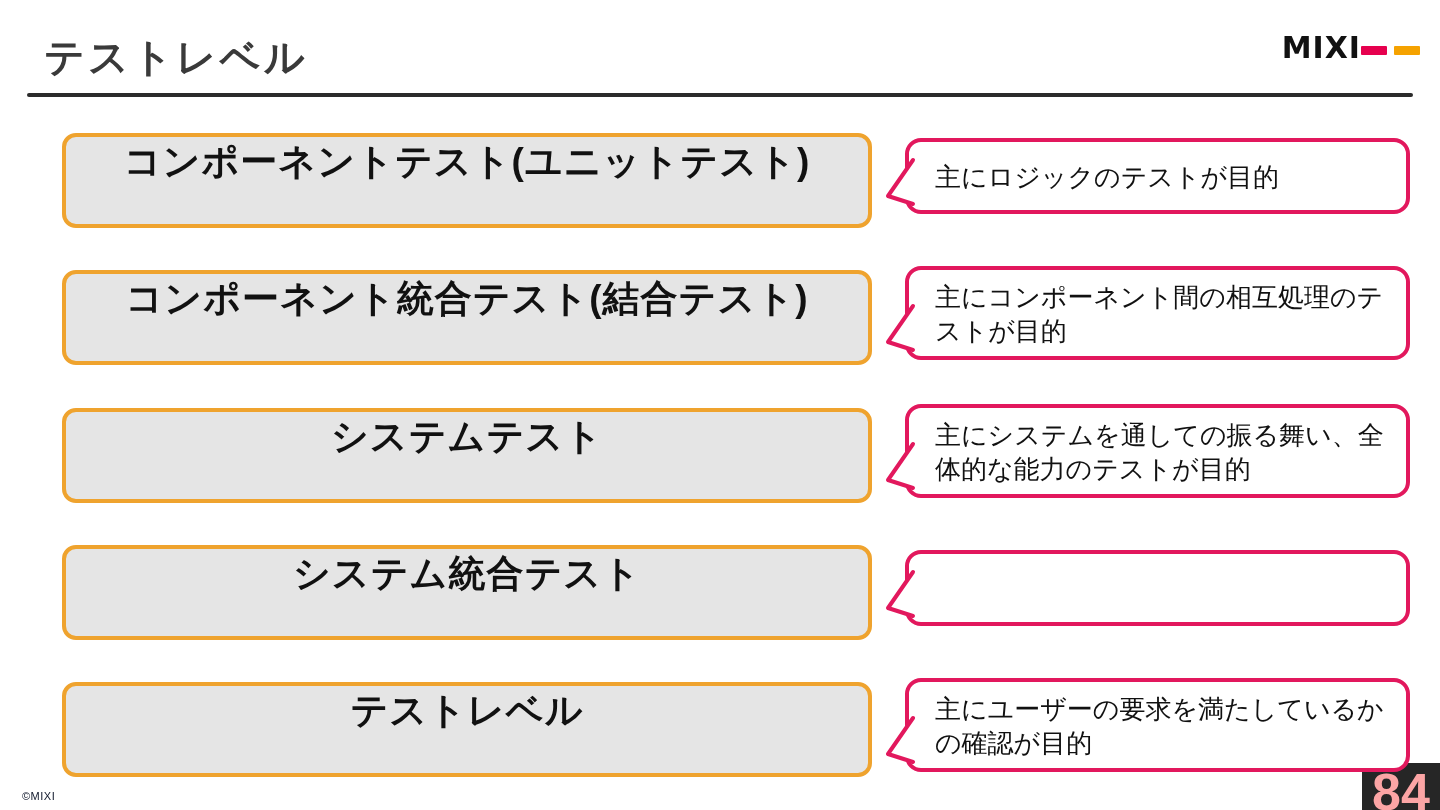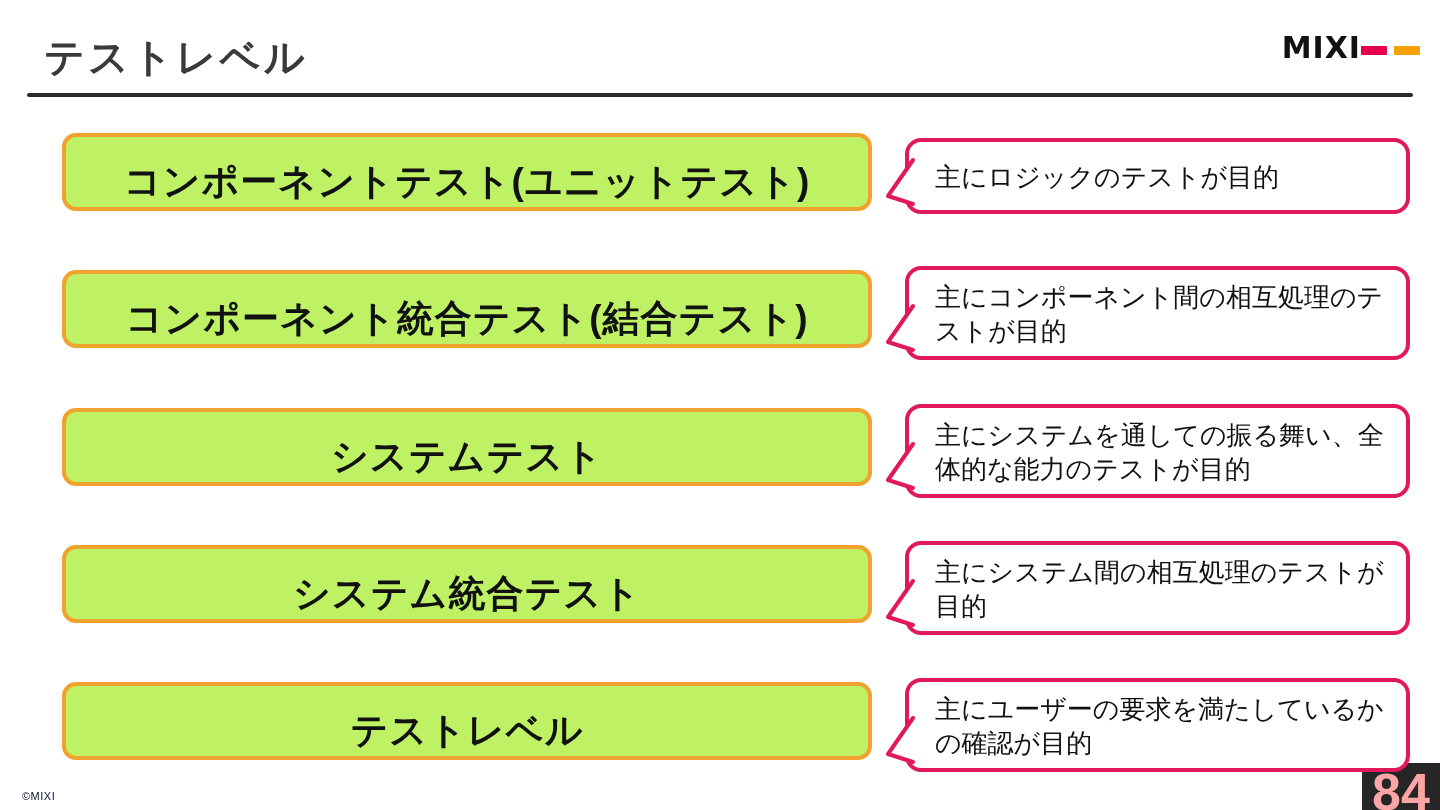--- a/index.html
+++ b/index.html
@@ -33,24 +33,24 @@
   .logo-bars{display:flex;gap:7px;margin-top:5px;}
   .logo-bar{width:26px;height:9px;border-radius:1px;}
   .logo-bar.pink{background:#e6004e;}
   .logo-bar.orange{background:#f5a200;}
   
   .rows{position:absolute;left:0;top:0;width:100%;height:100%;z-index:2;}
   .row{position:absolute;left:62px;width:1348px;height:85px;}
   .row.r0{top:133px;} .row.r1{top:270px;} .row.r2{top:408px;}
   .row.r3{top:545px;} .row.r4{top:682px;}
   .level-box{
-    position:absolute;left:0;top:0;width:810px;height:78px;
+    position:absolute;left:0;top:0;width:810px;height:95px;
     border:4px solid #efa32e;border-radius:14px;
-    box-sizing:border-box;background:#bef264;
-    display:flex;align-items:flex-end;justify-content:center;
+    box-sizing:border-box;background:#e5e5e5;
+    display:flex;align-items:flex-start;justify-content:center;
   }
   .level-label{
     font-size:37px;font-weight:700;color:#111;
     letter-spacing:1px;white-space:nowrap;
   }
   .bubble{
     position:absolute;left:843px;width:505px;top:50%;
     transform:translateY(-50%);
     min-height:76px;box-sizing:border-box;
     border:4px solid #e2185d;border-radius:16px;background:#fff;
@@ -133,21 +133,20 @@
     </div>
 
     <div class="row r3">
       <div class="level-box">
         <span class="level-label">システム統合テスト</span>
       </div>
       <div class="bubble">
         <svg class="bubble-tail" viewBox="0 0 28 48">
           <path d="M27,2 L2,38 L27,46" fill="#ffffff" stroke="#e2185d" stroke-width="4" stroke-linejoin="round" stroke-linecap="round"></path>
         </svg>
-        <span class="bubble-text">主にシステム間の相互処理のテストが目的</span>
       </div>
     </div>
 
     <div class="row r4">
       <div class="level-box">
         <span class="level-label">テストレベル</span>
       </div>
       <div class="bubble">
         <svg class="bubble-tail" viewBox="0 0 28 48">
           <path d="M27,2 L2,38 L27,46" fill="#ffffff" stroke="#e2185d" stroke-width="4" stroke-linejoin="round" stroke-linecap="round"></path>

